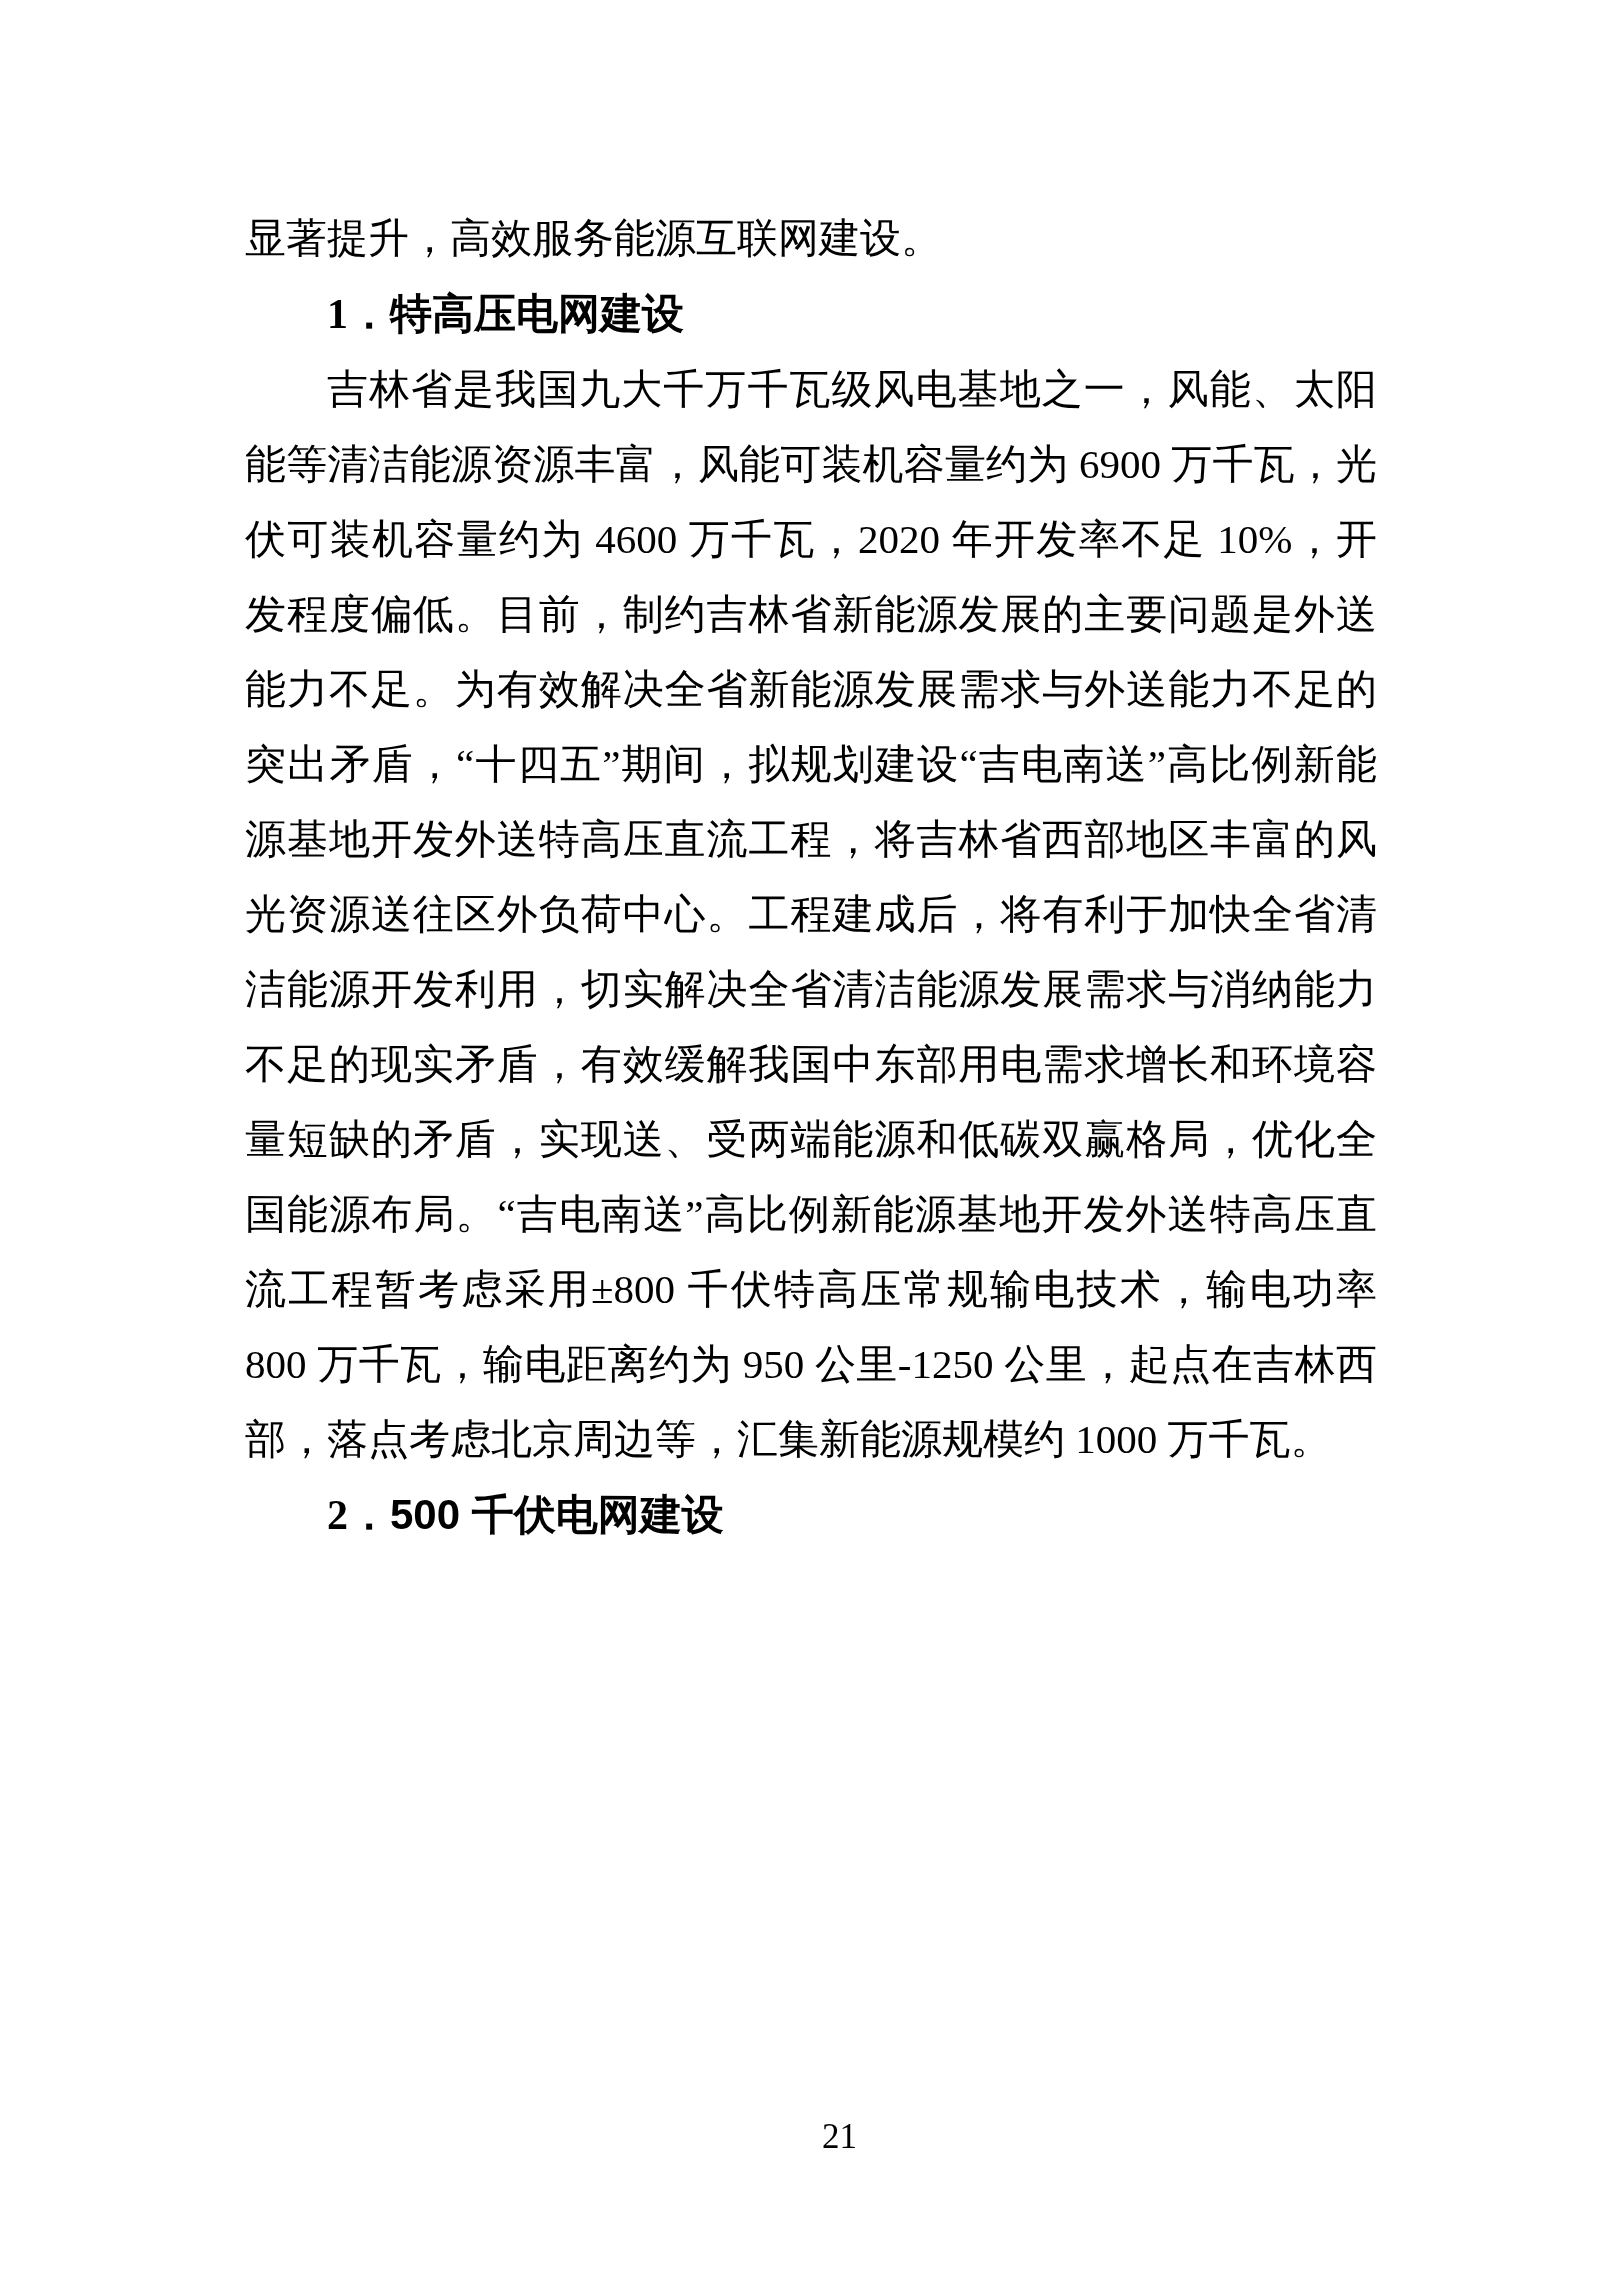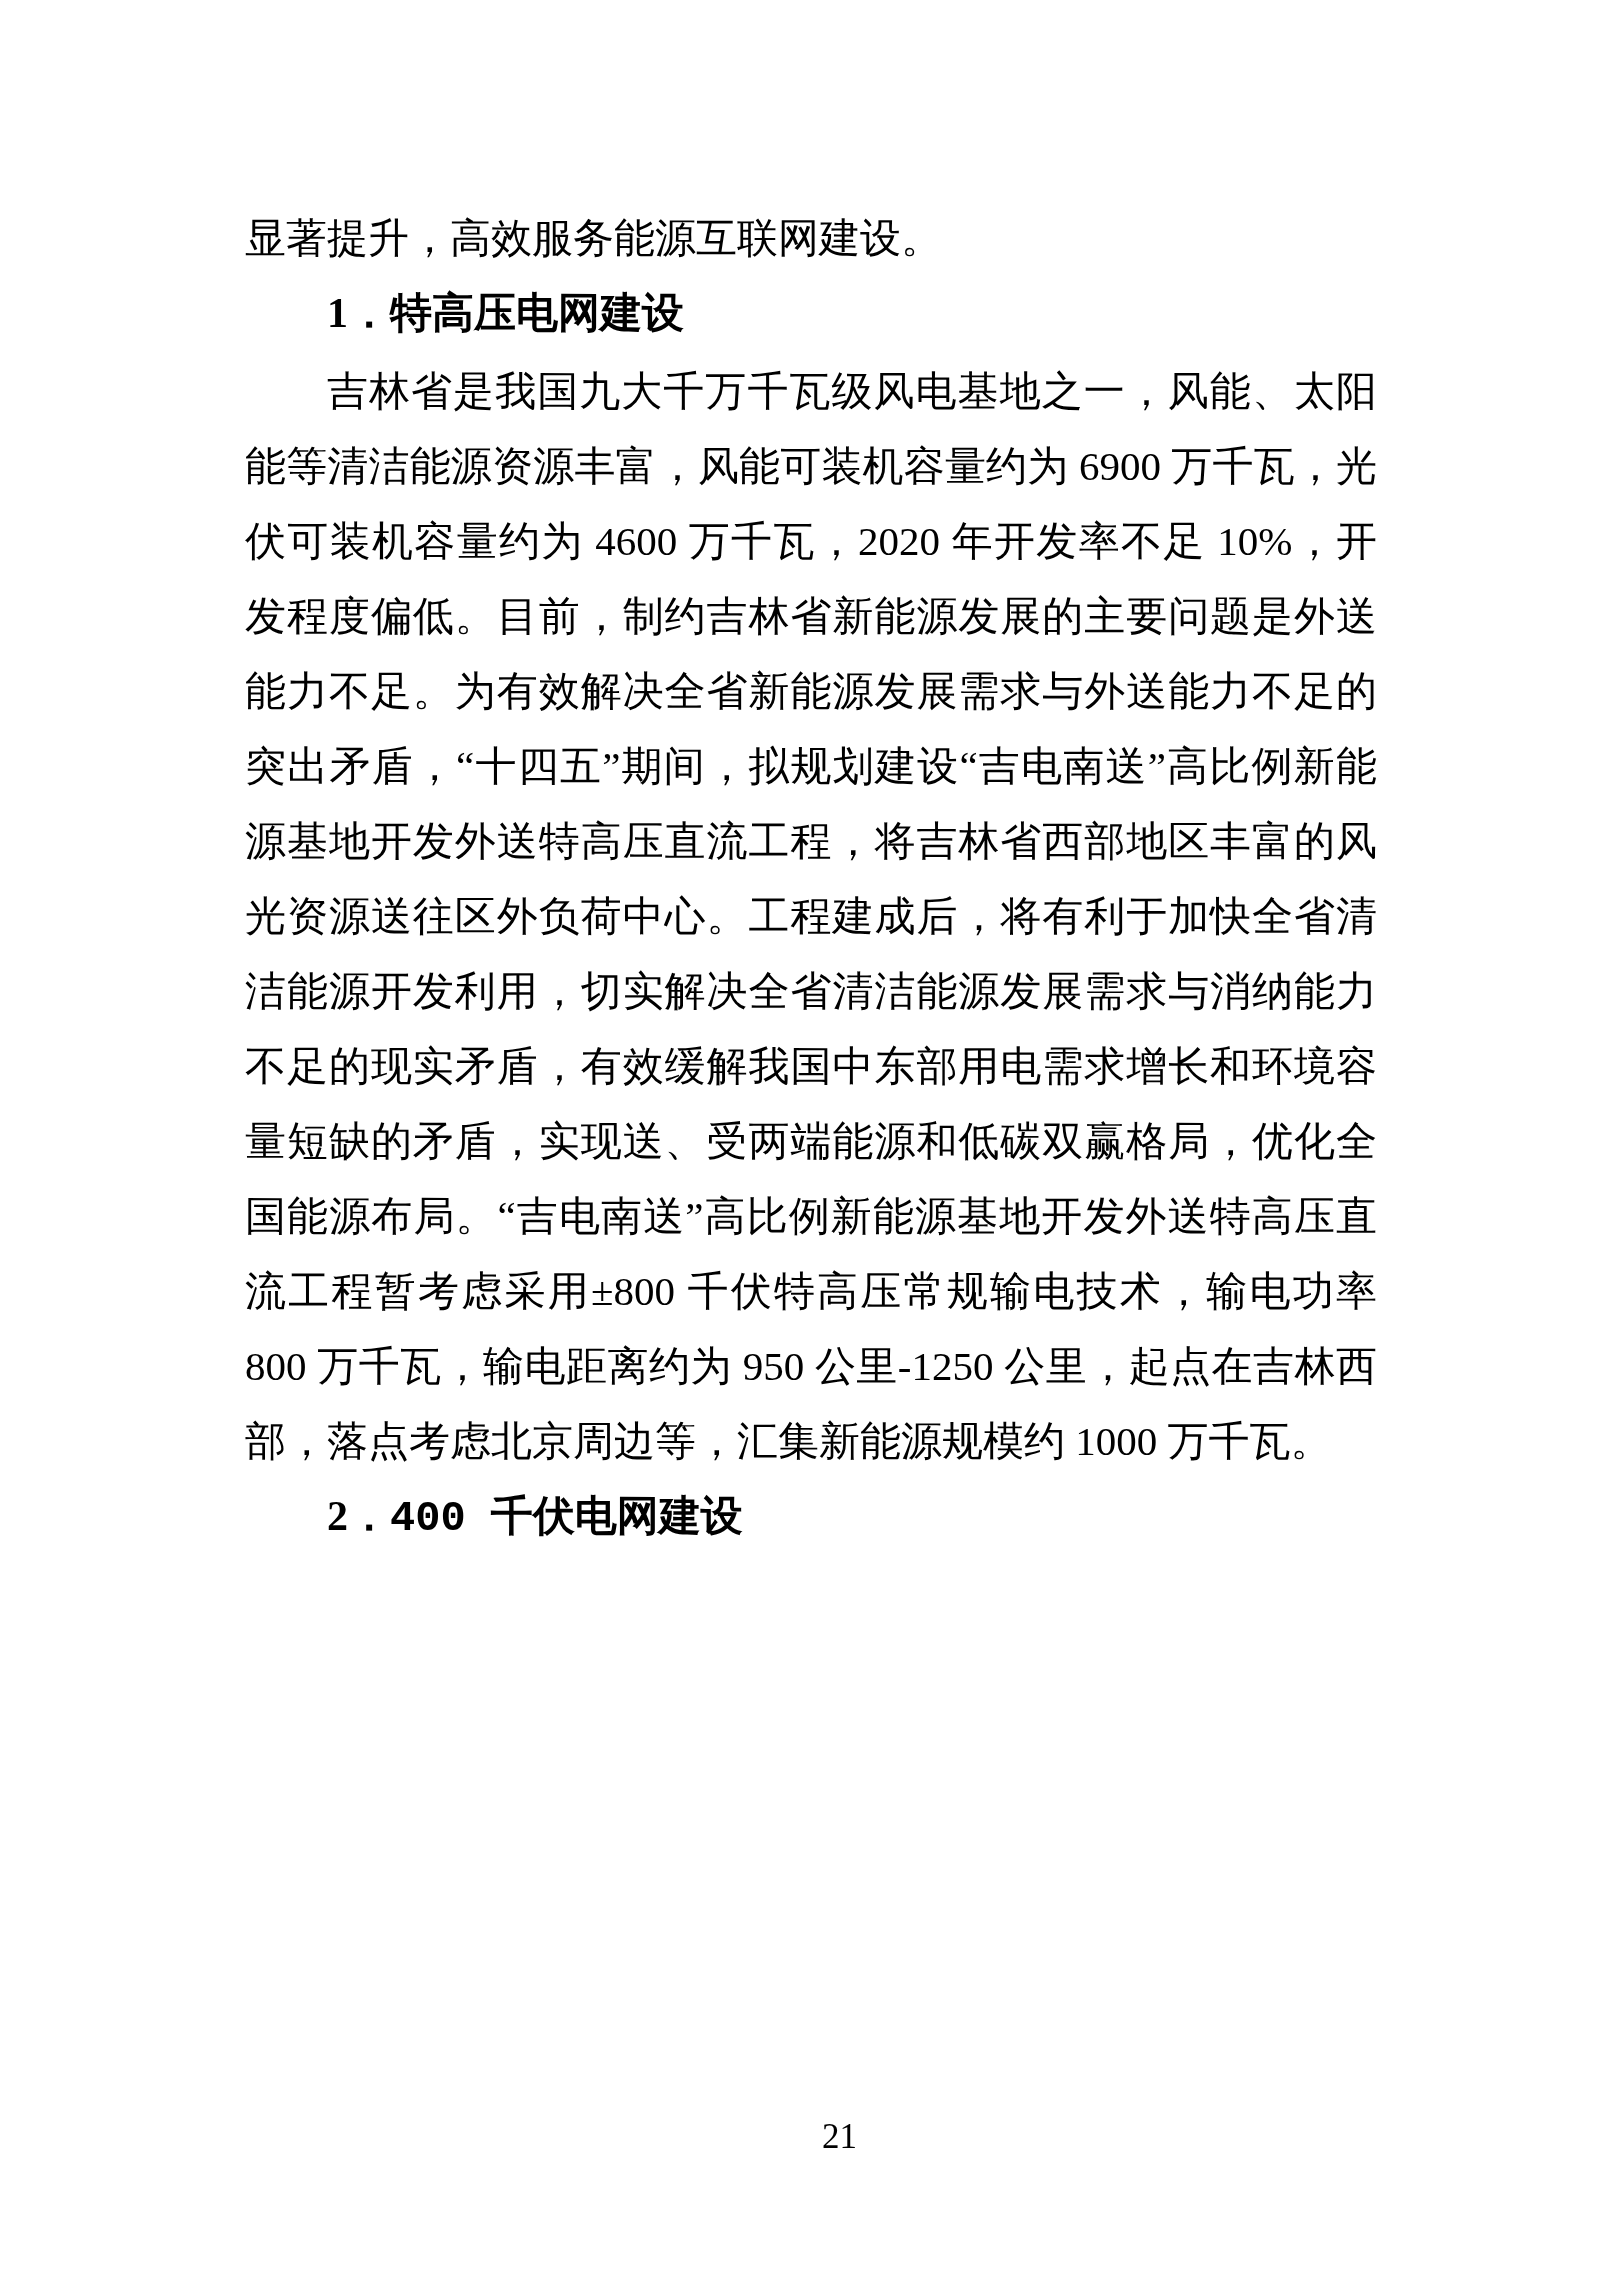--- a/index.html
+++ b/index.html
@@ -39,21 +39,21 @@
     font-size: 42px;
     line-height: 75px;
     font-weight: bold;
     text-indent: 82px;
     white-space: nowrap;
   }
   .heading .h-num {
     font-family: "Liberation Serif", serif;
   }
   .heading .h-title {
-    font-family: Liberation Mono, monospace;
+    font-family: Liberation Sans, sans-serif;
     margin-top: 40px;
   }
   .footer {
     position: absolute;
     left: 0;
     top: 2117px;
     width: 100%;
     text-align: center;
     font-family: "Liberation Serif", serif;
     font-size: 35px;
@@ -70,21 +70,21 @@
 
     <p class="para">显著提升，高效服务能源互联网建设。</p>
 
     <h3 class="heading">
       <span class="h-num">1．</span><span class="h-title">特高压电网建设</span>
     </h3>
 
     <p class="para indent">吉林省是我国九大千万千瓦级风电基地之一，风能、太阳能等清洁能源资源丰富，风能可装机容量约为 6900 万千瓦，光伏可装机容量约为 4600 万千瓦，2020 年开发率不足 10%，开发程度偏低。目前，制约吉林省新能源发展的主要问题是外送能力不足。为有效解决全省新能源发展需求与外送能力不足的突出矛盾，“十四五”期间，拟规划建设“吉电南送”高比例新能源基地开发外送特高压直流工程，将吉林省西部地区丰富的风光资源送往区外负荷中心。工程建成后，将有利于加快全省清洁能源开发利用，切实解决全省清洁能源发展需求与消纳能力不足的现实矛盾，有效缓解我国中东部用电需求增长和环境容量短缺的矛盾，实现送、受两端能源和低碳双赢格局，优化全国能源布局。“吉电南送”高比例新能源基地开发外送特高压直流工程暂考虑采用±800 千伏特高压常规输电技术，输电功率 800 万千瓦，输电距离约为 950 公里-1250 公里，起点在吉林西部，落点考虑北京周边等，汇集新能源规模约 1000 万千瓦。</p>
 
     <h3 class="heading">
-      <span class="h-num">2．</span><span class="h-title">400 千伏电网建设</span>
+      <span class="h-num">2．</span><span class="h-title">500 千伏电网建设</span>
     </h3>
 
 
   </div>
 
   <div class="footer">21</div>
 </div>
 
 
 </body></html>

